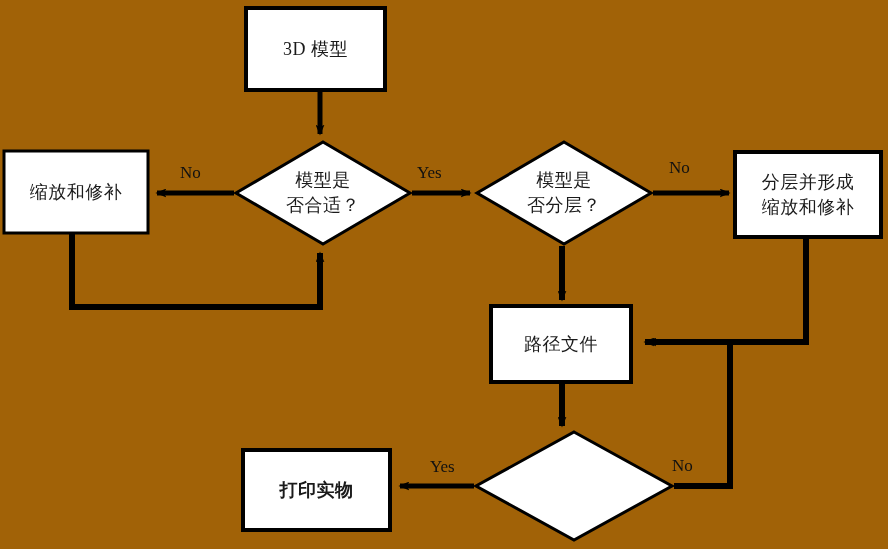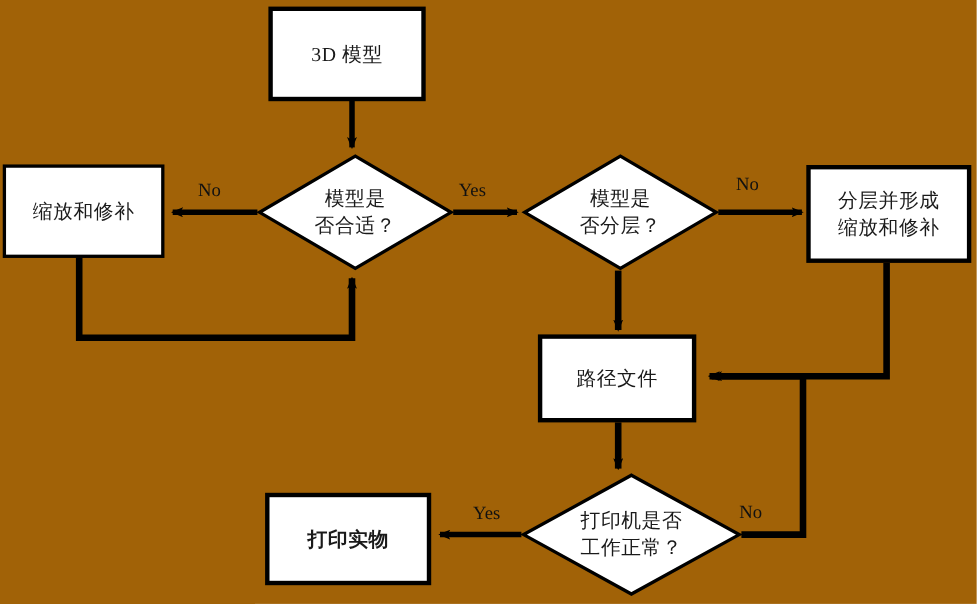--- a/index.html
+++ b/index.html
@@ -128,24 +128,20 @@
 
   <div class="node-label" style="left:735px; top:152px; width:146px; height:85px;">
     <span>分层并形成</span>
     <span>缩放和修补</span>
   </div>
 
   <div class="node-label" style="left:491px; top:306px; width:140px; height:76px;">
     <span>路径文件</span>
   </div>
 
-  <div class="node-label" style="left:476px; top:432px; width:196px; height:108px;">
-    <span>打印机是否</span>
-    <span>工作正常？</span>
-  </div>
 
   <div class="node-label" style="left:243px; top:450px; width:147px; height:80px;font-weight:bold;">
     <span>打印实物</span>
   </div>
 
   <div class="edge-label" style="left:180px; top:163px;">No</div>
 
   <div class="edge-label" style="left:417px; top:163px;">Yes</div>
 
   <div class="edge-label" style="left:669px; top:158px;">No</div>

